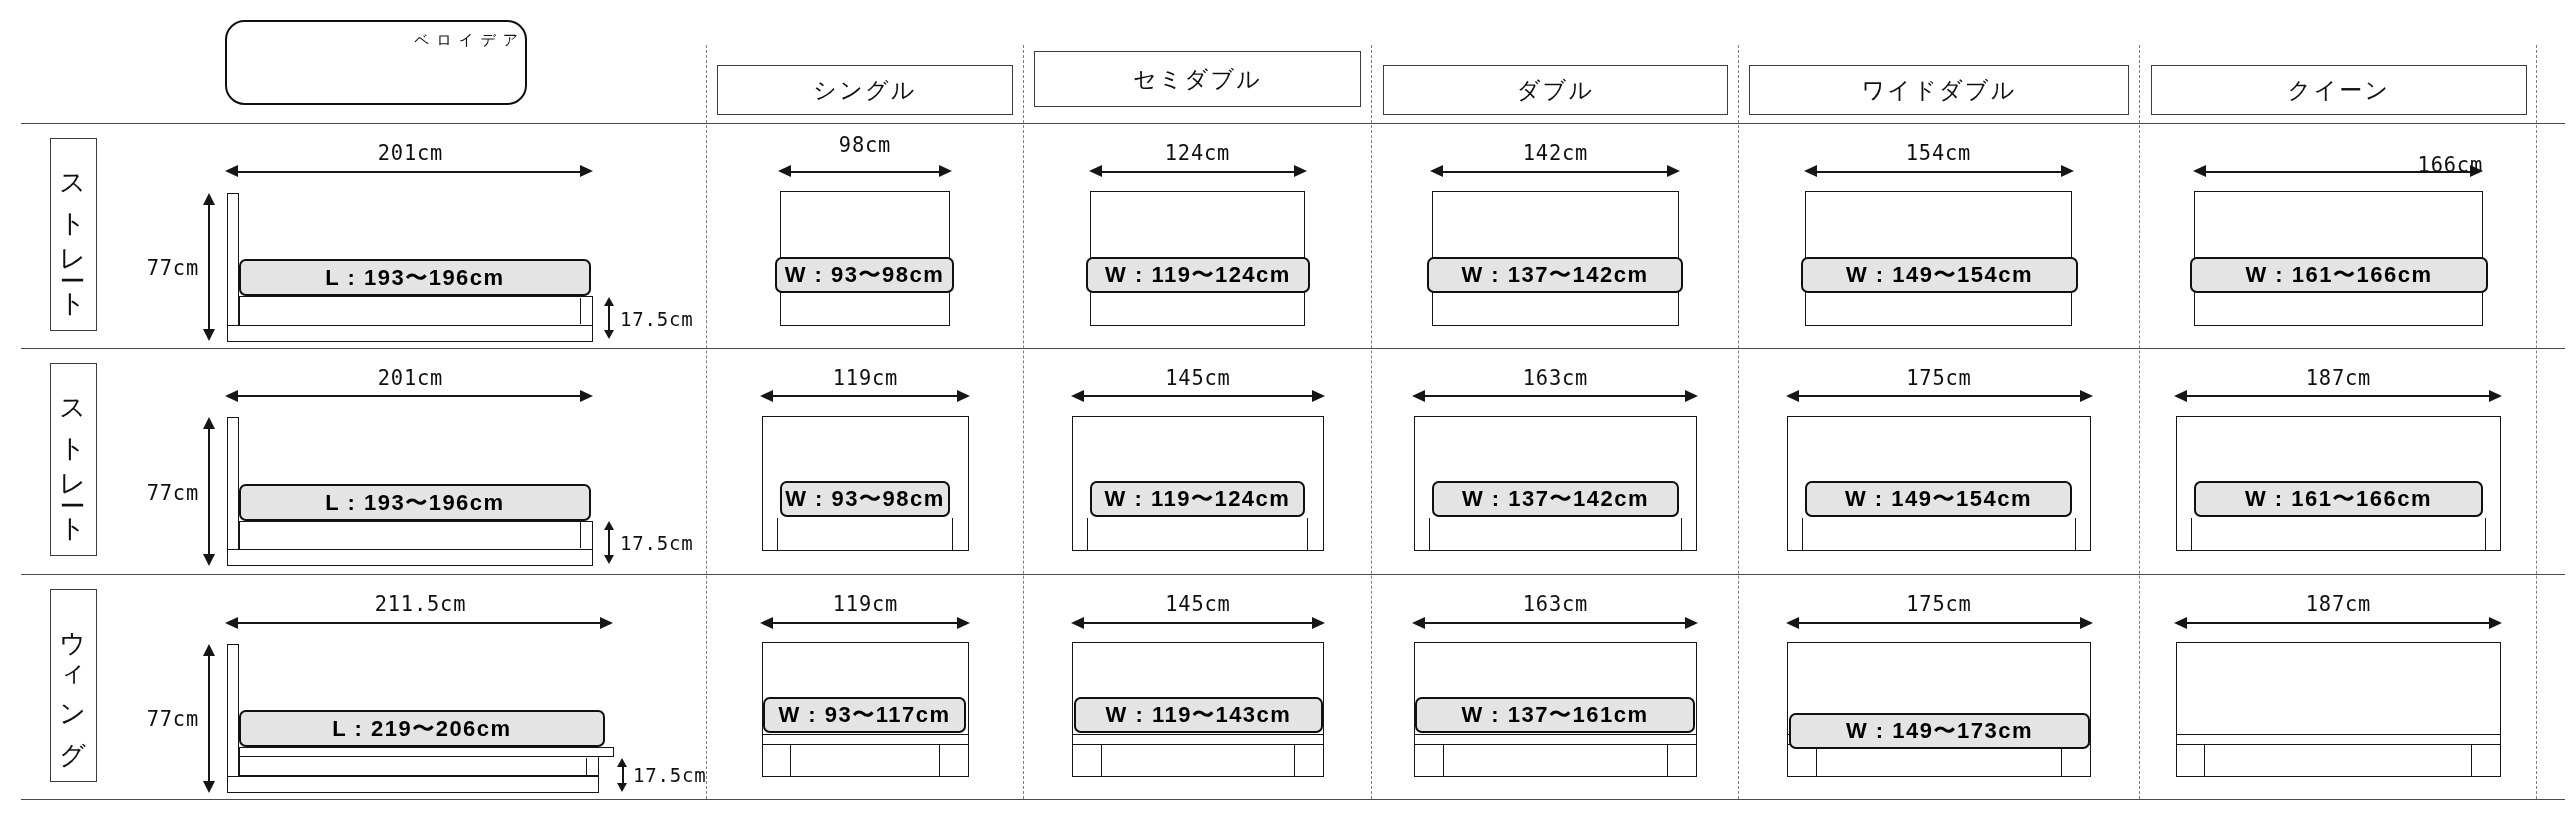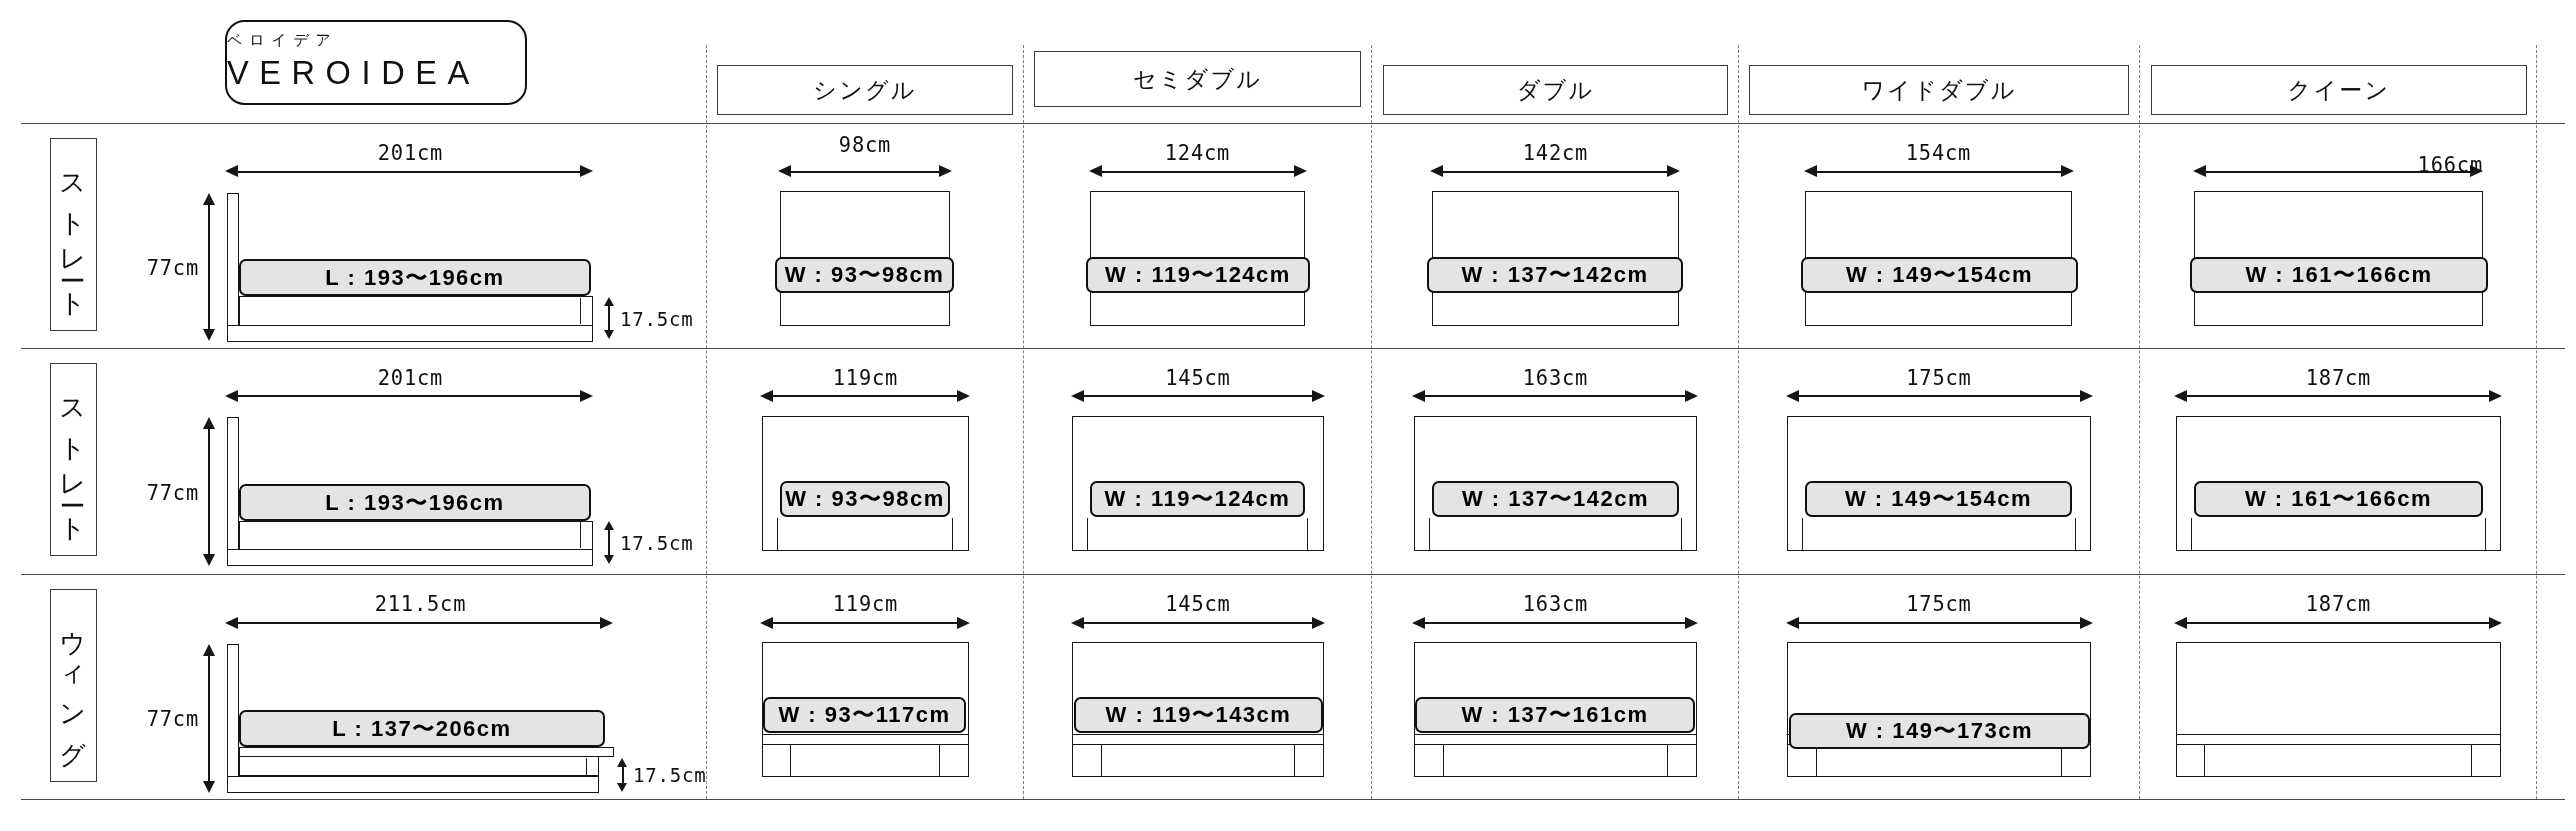--- a/index.html
+++ b/index.html
@@ -15,31 +15,30 @@
   .dimlabel{font-family:"DejaVu Sans Mono","Liberation Mono",monospace;
             font-size:20.4px;color:#101010;letter-spacing:0.8px;white-space:nowrap}
   .mattress{background:#e4e4e4;border:2.3px solid #101010;border-radius:6.8px;
             display:flex;align-items:center;justify-content:center;
             font-weight:bold;font-size:22px;color:#000;letter-spacing:1.5px;white-space:nowrap}
   .headerlabel{display:flex;align-items:center;justify-content:center;
                font-size:23px;color:#101010;letter-spacing:2.3px;white-space:nowrap}
   .rowlabelbox{display:flex;align-items:center;justify-content:center}
   .vtext{writing-mode:vertical-rl;text-orientation:upright;font-size:26px;
          letter-spacing:6.8px;color:#101010}
-  .logo{border:2.3px solid #101010;border-radius:19.6px;background:#fff;text-align:left}
+  .logo{border:2.3px solid #101010;border-radius:19.6px;background:#fff;text-align:right}
   .logo-kana{font-size:15px;letter-spacing:6.8px;color:#101010;margin-top:9.8px}
   .logo-name{font-size:32.5px;letter-spacing:10.6px;color:#101010;margin-top:4.5px}
 </style>
 </head>
 <body>
 
 <div id="stage">
   <div class="abs logo" id="logo" style="left:225px;top:19.6px;width:302px;height:85px;">
     <div class="logo-kana">ベロイデア</div>
-    <div class="logo-name">VEROIDEA</div>
   </div>
 <div class="abs hline" style="left: 21px; top: 123px; width: 2544px;"></div>
     <div class="abs hline" style="left: 21px; top: 348px; width: 2544px;"></div>
     <div class="abs hline" style="left: 21px; top: 574px; width: 2544px;"></div>
     <div class="abs hline" style="left: 21px; top: 799px; width: 2544px;"></div>
     <div class="abs vdash" style="left: 706px; top: 45px; height: 754px;"></div>
     <div class="abs vdash" style="left: 1023px; top: 45px; height: 754px;"></div>
     <div class="abs vdash" style="left: 1371px; top: 45px; height: 754px;"></div>
     <div class="abs vdash" style="left: 1738px; top: 45px; height: 754px;"></div>
     <div class="abs vdash" style="left: 2139px; top: 45px; height: 754px;"></div>
@@ -105,21 +104,21 @@
     <div class="abs" style="left: 208px; top: 427px; width: 1.5px; height: 129px; background: rgb(22, 22, 22);"></div>
     <div class="abs" style="left: 203px; top: 417px; width: 0px; height: 0px; border-left: 6px solid transparent; border-right: 6px solid transparent; border-bottom: 12px solid rgb(22, 22, 22);"></div>
     <div class="abs" style="left: 203px; top: 554px; width: 0px; height: 0px; border-left: 6px solid transparent; border-right: 6px solid transparent; border-top: 12px solid rgb(22, 22, 22);"></div>
     <div class="abs dimlabel" style="left: 128px; top: 481px; width: 71px; text-align: right;">77cm</div>
     <div class="abs" style="left: 237px; top: 622px; width: 366px; height: 1.5px; background: rgb(22, 22, 22);"></div>
     <div class="abs" style="left: 225px; top: 617px; width: 0px; height: 0px; border-top: 6px solid transparent; border-bottom: 6px solid transparent; border-right: 13.6px solid rgb(22, 22, 22);"></div>
     <div class="abs" style="left: 600px; top: 617px; width: 0px; height: 0px; border-top: 6px solid transparent; border-bottom: 6px solid transparent; border-left: 13.6px solid rgb(22, 22, 22);"></div>
     <div class="abs dimlabel" style="left: 227px; top: 592px; width: 387px; text-align: center;">211.5cm</div>
     <div class="abs part" style="left: 227px; top: 644px; width: 12px; height: 149px;"></div>
     <div class="abs mattress" style="left: 239px; top: 710px; width: 366px; height: 37px;">
-      <span>L : 137〜206cm</span>
+      <span>L : 219〜206cm</span>
     </div>
     <div class="abs part" style="left: 239px; top: 747px; width: 375px; height: 9.8px;"></div>
     <div class="abs part" style="left: 239px; top: 756px; width: 360px; height: 20.4px;"></div>
     <div class="abs" style="left: 586px; top: 758px; width: 0px; height: 17.4px; border-left: 1.5px solid rgb(22, 22, 22);"></div>
     <div class="abs part" style="left: 227px; top: 776px; width: 372px; height: 16.6px;"></div>
     <div class="abs" style="left: 622px; top: 765px; width: 1.5px; height: 19.6px; background: rgb(22, 22, 22);"></div>
     <div class="abs" style="left: 617px; top: 758px; width: 0px; height: 0px; border-left: 5.3px solid transparent; border-right: 5.3px solid transparent; border-bottom: 9.8px solid rgb(22, 22, 22);"></div>
     <div class="abs" style="left: 617px; top: 783px; width: 0px; height: 0px; border-left: 5.3px solid transparent; border-right: 5.3px solid transparent; border-top: 9.8px solid rgb(22, 22, 22);"></div>
     <div class="abs dimlabel" style="left: 633px; top: 764px; font-size: 19px;">17.5cm</div>
     <div class="abs" style="left: 208px; top: 654px; width: 1.5px; height: 129px; background: rgb(22, 22, 22);"></div>

